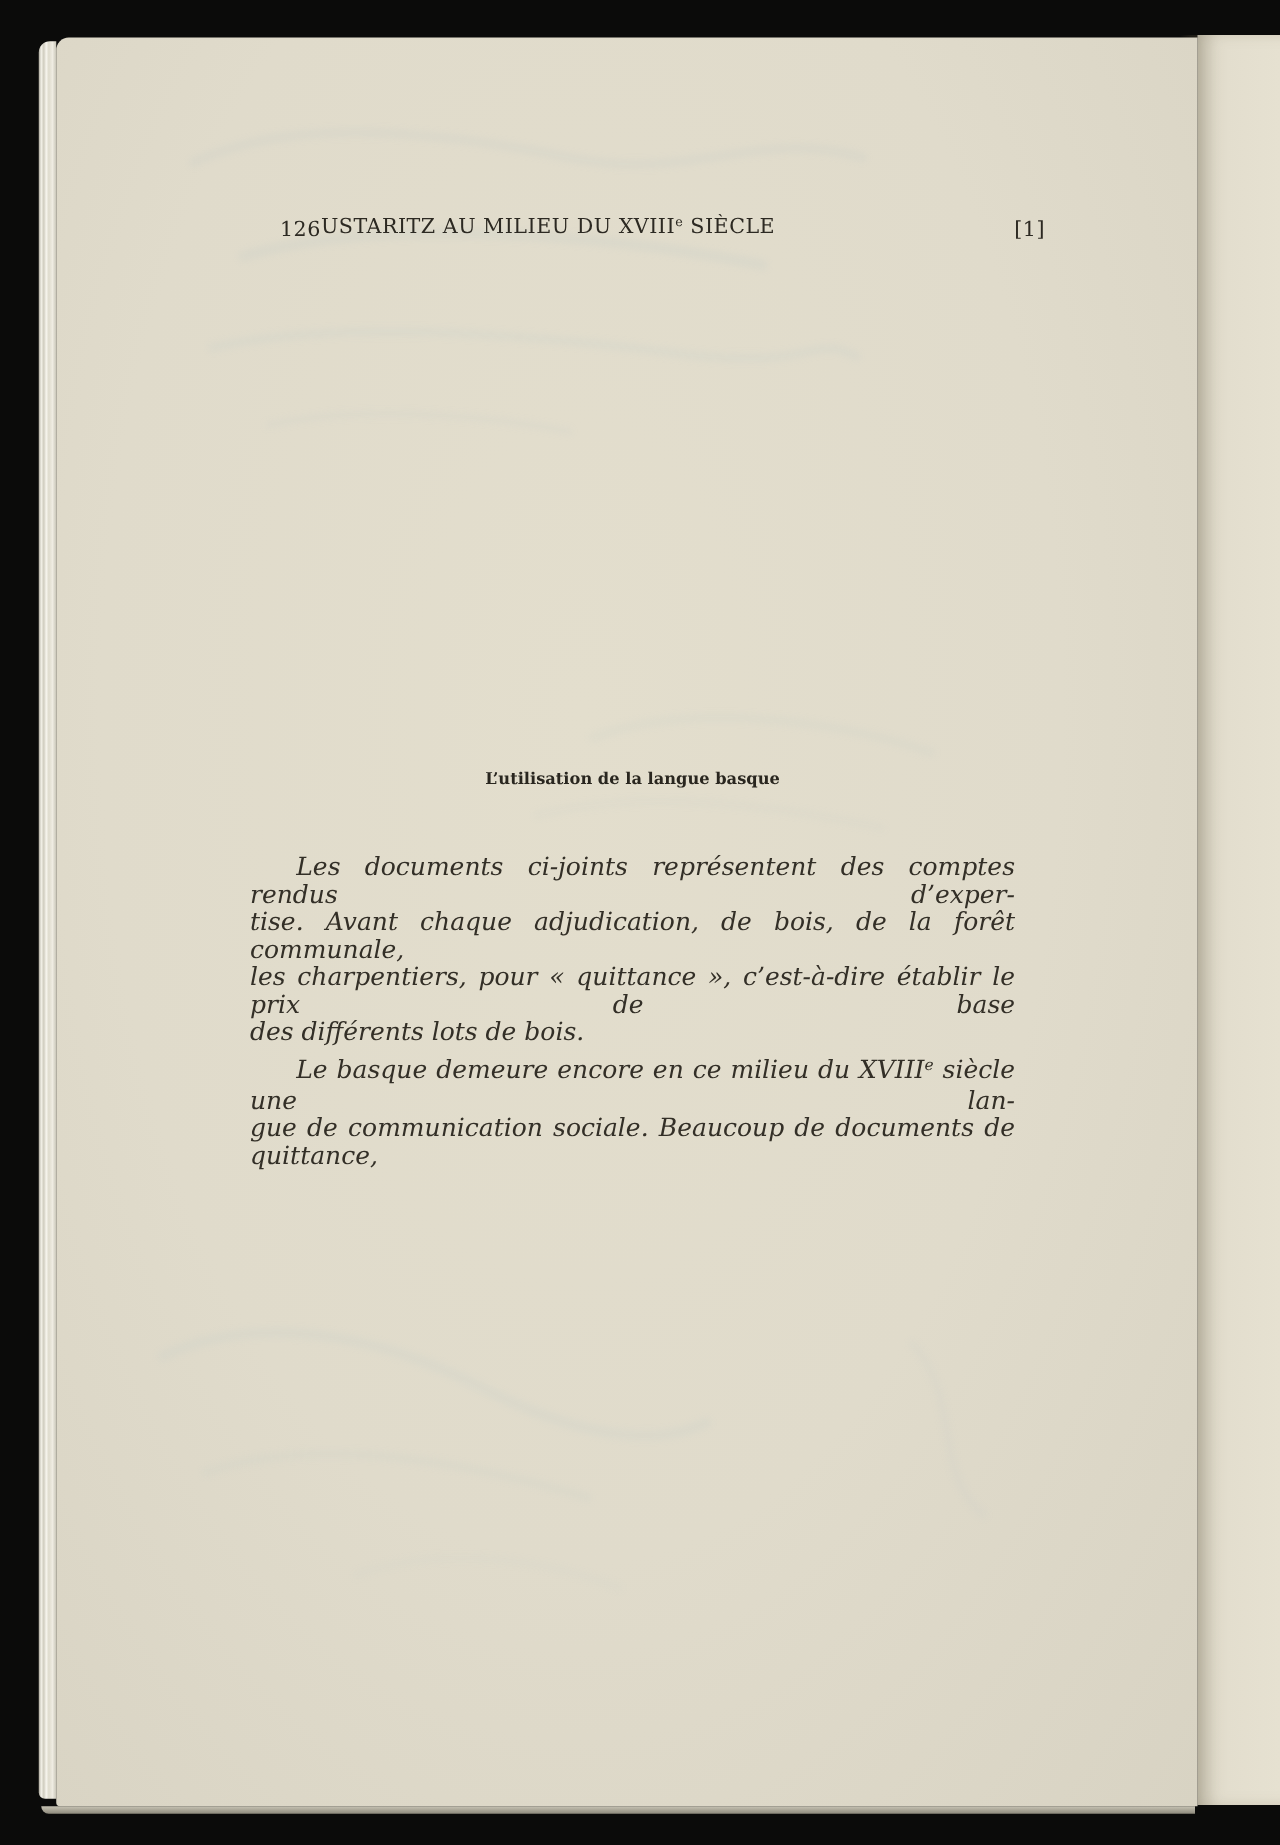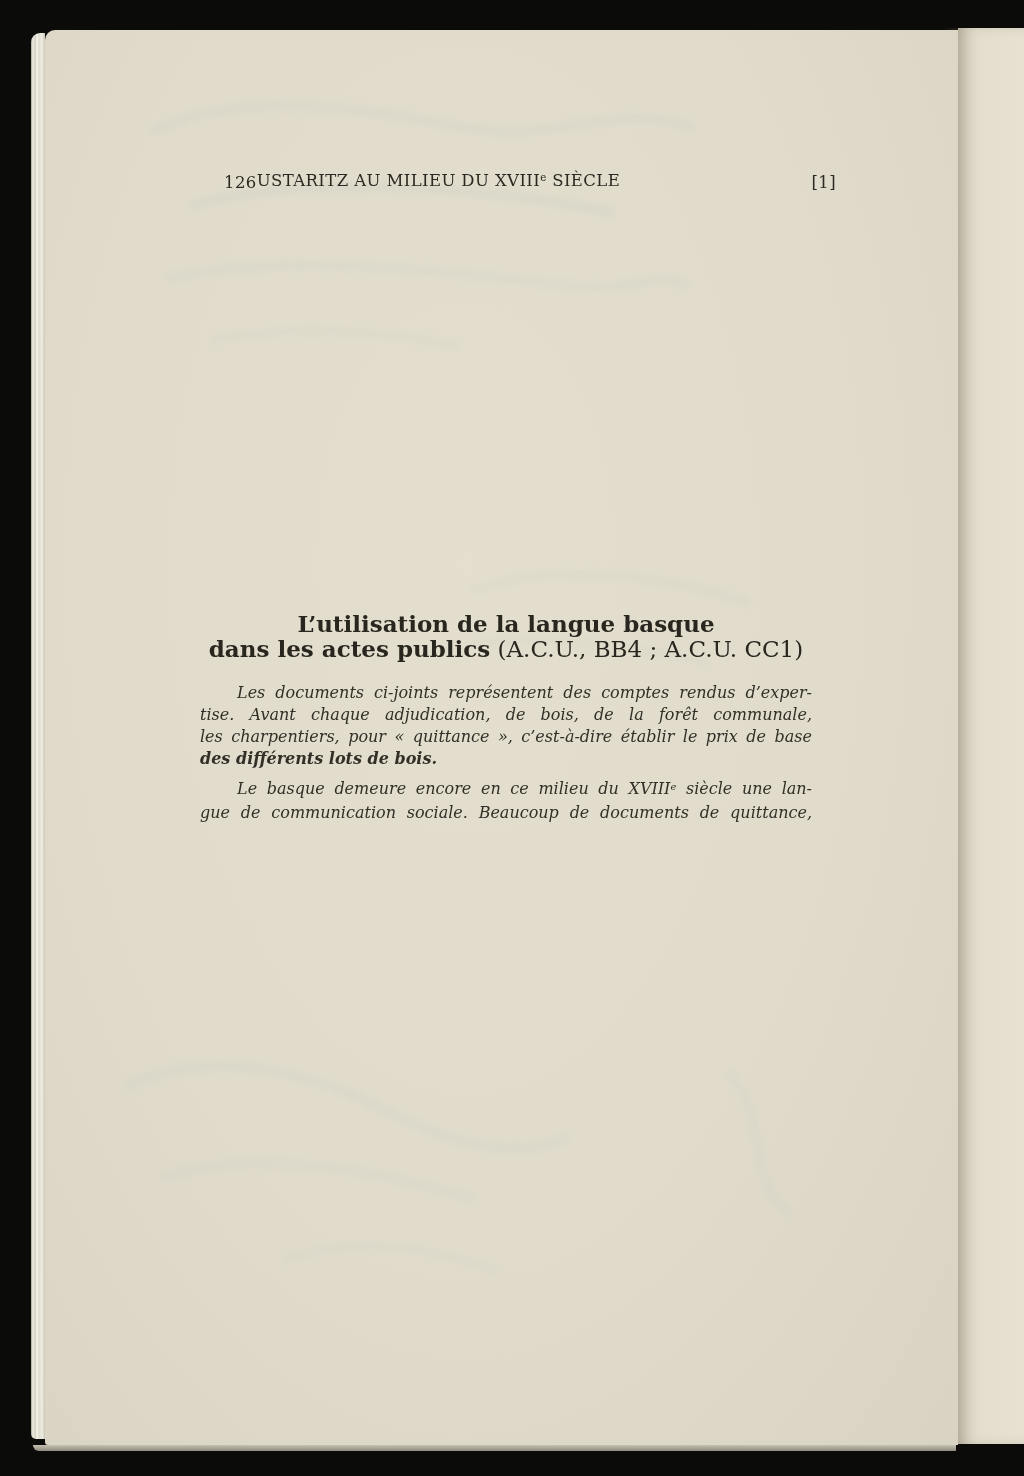--- a/index.html
+++ b/index.html
@@ -53,31 +53,31 @@
     font-size:16.5px; line-height:20px; letter-spacing:0.4px; color:#2c2922;margin-left:24px;
   }
   .running-head .rh-title { flex:1; text-align:left; }
   sup.ord {
     font-size:0.62em; vertical-align:baseline; position:relative; top:-0.45em;
   }
 
   .section-title {
     position:absolute; left:155px; top:581px; width:612px;
     text-align:center; color:#29261f;
-    font-size:23px; line-height:25px;
+    font-size:13px; line-height:25px;
   }
   .section-title .t1 { font-weight:bold; }
   .section-title .t2 b { font-weight:bold; }
 
   .body-text {
     position:absolute; left:155px; top:652px; width:612px;
-    font-style:italic; font-size:16px; line-height:22px; color:#332f27;
+    font-style:italic; font-size:20px; line-height:22px; color:#332f27;
   }
   .line { text-align:justify; text-align-last:justify; }
-  .line.last-left { text-align-last:left;font-weight:bold; }
+  .line.last-left { text-align-last:left; }
   .line.indent { text-indent:37px; }
   .para-2 { margin-top:8px; }
 </style>
 </head>
 <body>
 
 <div class="scene">
 
   <div class="facing-page"></div>
   <div class="crease"></div>
@@ -99,21 +99,20 @@
     </svg>
 
     <div class="running-head">
       <span>126</span>
       <span class="rh-title"><span>USTARITZ AU MILIEU DU XVIII</span><sup class="ord">e</sup><span> SIÈCLE</span></span>
       <span>[1]</span>
     </div>
 
     <div class="section-title">
       <div class="t1">L’utilisation de la langue basque</div>
-      <div class="t2"><b>dans les actes publics</b><span> (A.C.U., BB4 ; A.C.U. CC1)</span></div>
     </div>
 
     <div class="body-text">
       <div class="para-1">
         <div class="line indent">Les documents ci-joints représentent des comptes rendus d’exper-</div>
         <div class="line">tise. Avant chaque adjudication, de bois, de la forêt communale,</div>
         <div class="line">les charpentiers, pour « quittance », c’est-à-dire établir le prix de base</div>
         <div class="line last-left">des différents lots de bois.</div>
       </div>
       <div class="para-2">

